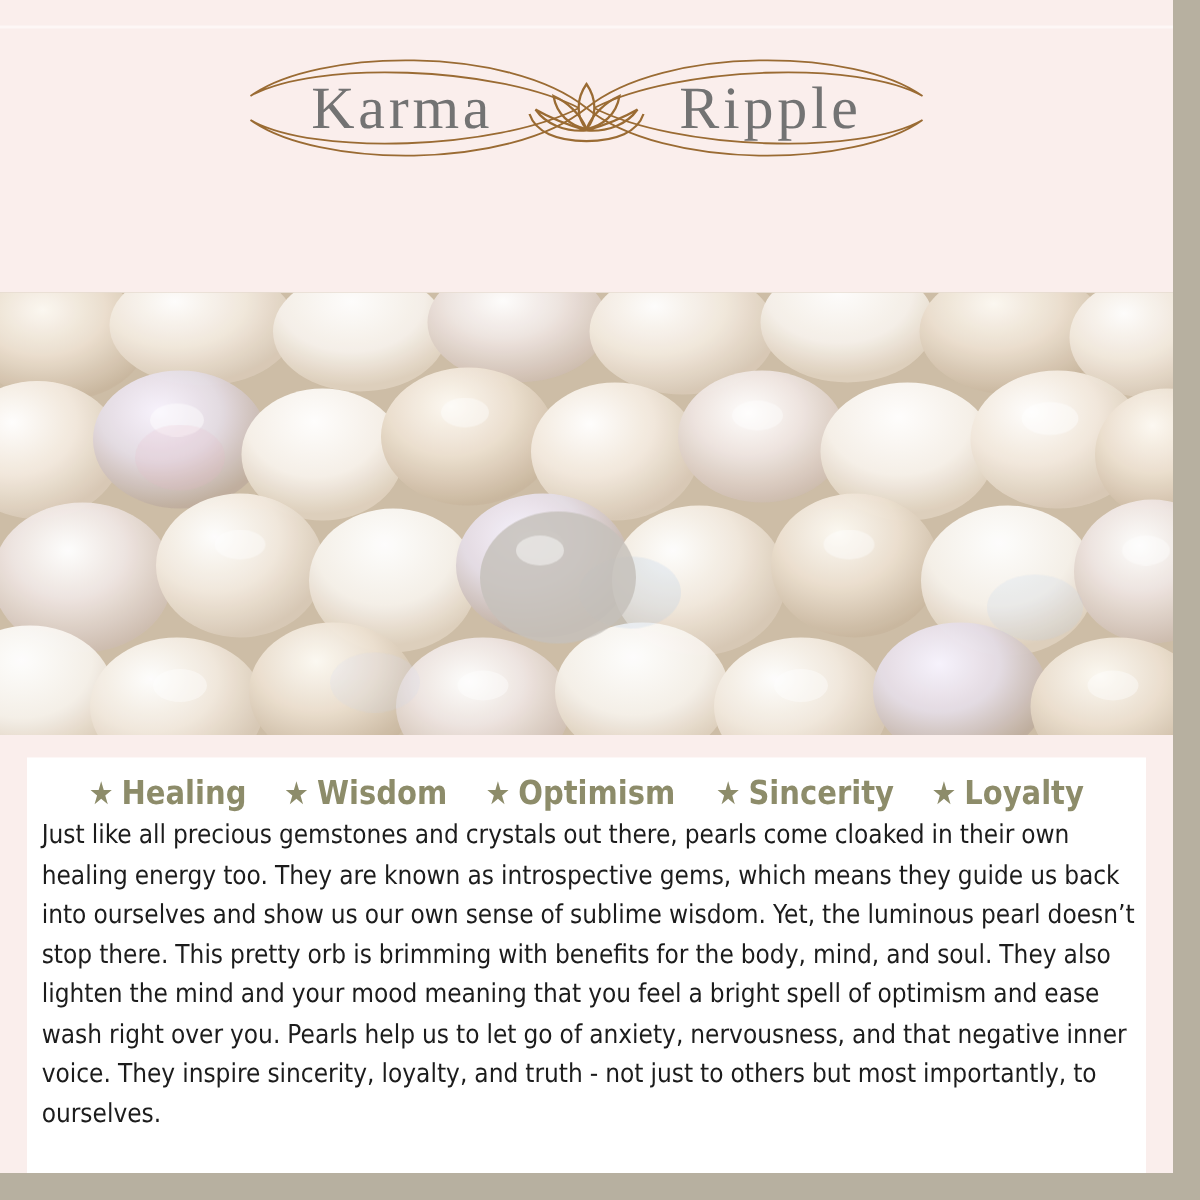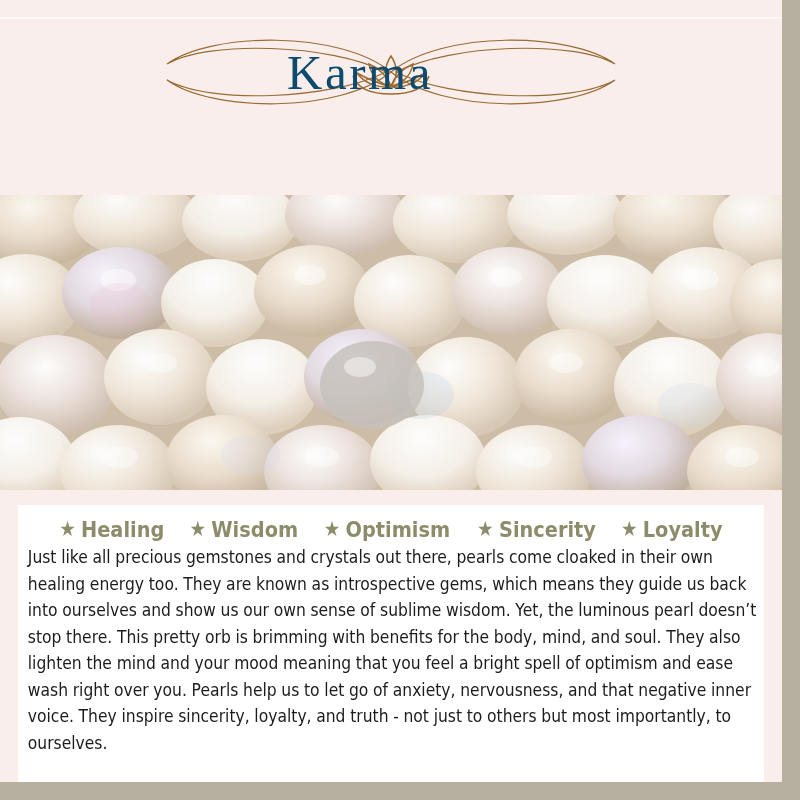--- a/index.html
+++ b/index.html
@@ -21,21 +21,21 @@
     position:absolute;left:0;top:28px;width:782px;height:88px;
   }
   .logo-svg{position:absolute;left:50%;top:0;transform:translateX(-50%);}
   .logo-text{
     position:absolute;top:0;left:0;width:100%;height:88px;
     display:flex;align-items:center;justify-content:center;gap:0px;
     pointer-events:none;
   }
   .logo-word{
     font-family:"Liberation Serif", serif;
-    font-size:49px;color:#0c4a6e;letter-spacing:2.5px;
+    font-size:40px;color:#737373;letter-spacing:2.5px;
     line-height:1;white-space:nowrap;
   }
   .logo-word.left{margin-right:62px;}
   .logo-word.right{margin-left:62px;}
 
   
   .title-band{
     position:absolute;left:163px;top:139px;width:474px;height:56px;
     background:#fdfcfa;
     display:flex;align-items:center;justify-content:center;
@@ -125,20 +125,21 @@
           <path d="M310 28 C 303 38, 303 50, 310 58 C 317 50, 317 38, 310 28 Z"></path>
           <path d="M310 58 C 299 56, 290 48, 288 36 C 297 40, 306 48, 310 58 Z"></path>
           <path d="M310 58 C 321 56, 330 48, 332 36 C 323 40, 314 48, 310 58 Z"></path>
           <path d="M310 59 C 296 60, 283 55, 276 45 C 288 52, 300 56, 310 59 Z"></path>
           <path d="M310 59 C 324 60, 337 55, 344 45 C 332 52, 320 56, 310 59 Z"></path>
           <path d="M272 48 C 276 60, 290 66, 310 66 C 330 66, 344 60, 348 48"></path>
         </g>
       </svg>
       <div class="logo-text">
         <span class="logo-word left">Karma</span>
+        <span class="logo-word right">Ripple</span>
       </div>
     </div>
 
 
     <div class="photo">
       <svg viewBox="0 0 782 295" preserveAspectRatio="none">
         <defs>
           <radialGradient id="pg1" cx="35%" cy="30%" r="70%">
             <stop offset="0%" stop-color="#ffffff"></stop>
             <stop offset="55%" stop-color="#f2e9dd"></stop>

